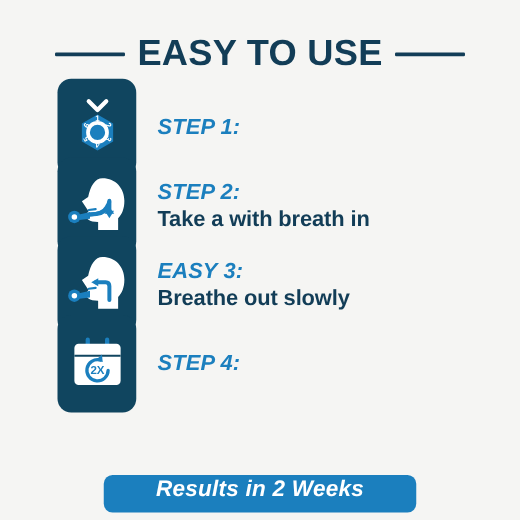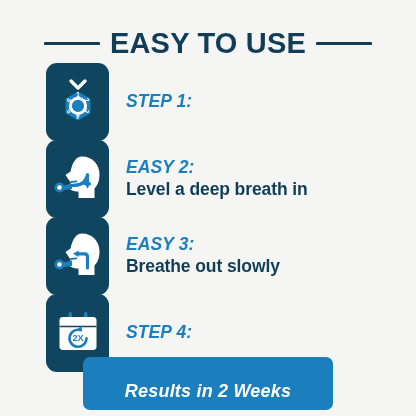--- a/index.html
+++ b/index.html
@@ -41,21 +41,20 @@
     white-space: nowrap;
     line-height: 1;
   }
 
   
   .steps {
     margin-top: 10px;
     padding-left: 46px;
     display: flex;
     flex-direction: column;
-    gap: 14px;
   }
   .step-row {
     display: flex;
     align-items: center;
     gap: 17px;
     height: 63px;
   }
   .icon-box {
     width: 63px;
     height: 78px;
@@ -99,21 +98,21 @@
     display: flex;
     justify-content: center;
   }
   .banner {
     background: #1b7fbe;
     color: #ffffff;
     font-size: 18px;
     font-weight: bold;
     font-style: italic;
     border-radius: 7px;
-    padding: 24px 42px 8px 42px;
+    padding: 1px 42px 8px 42px;
     letter-spacing: 0.2px;
     white-space: nowrap;
     margin-top: 27px;
   }
 </style>
 </head>
 <body>
 
 <div class="header">
   <div class="rule"></div>
@@ -172,22 +171,22 @@
 
           <path d="M23 35.5 C28 35.5 34 34 36.5 29.5 C38 27 38.5 26 38.5 24.5" fill="none" stroke="#1b7fbe" stroke-width="3.2" stroke-linecap="round"></path>
           <path d="M38.5 35 L34.6 29.6 L42.4 29.6 Z" fill="#1b7fbe" transform="rotate(180 38.5 32.3)"></path>
           <path d="M38.5 38.5 L34.8 32.6 L42.2 32.6 Z" fill="#1b7fbe"></path>
           <path d="M23 35.5 C28.5 35.5 34.5 34.5 37 30.5 C38.2 28.6 38.5 27 38.5 25.5
                    L38.5 33.5" fill="none" stroke="#1b7fbe" stroke-width="3.2" stroke-linecap="round" stroke-linejoin="round"></path>
         </svg>
       </span>
     </div>
     <div class="step-text">
-      <span class="step-label">EASY 2:</span>
-      <span class="step-desc">Level a deep breath in</span>
+      <span class="step-label">STEP 2:</span>
+      <span class="step-desc">Take a with breath in</span>
     </div>
   </div>
 
   <div class="step-row">
     <div class="icon-box">
       <span>
         <svg width="58" height="58" viewBox="0 0 58 58">
 
           <path d="M33 6.5 C43.5 6.5 50.5 14.5 50.5 24.5
                    C50.5 31 48.5 35.5 45.5 38.5

